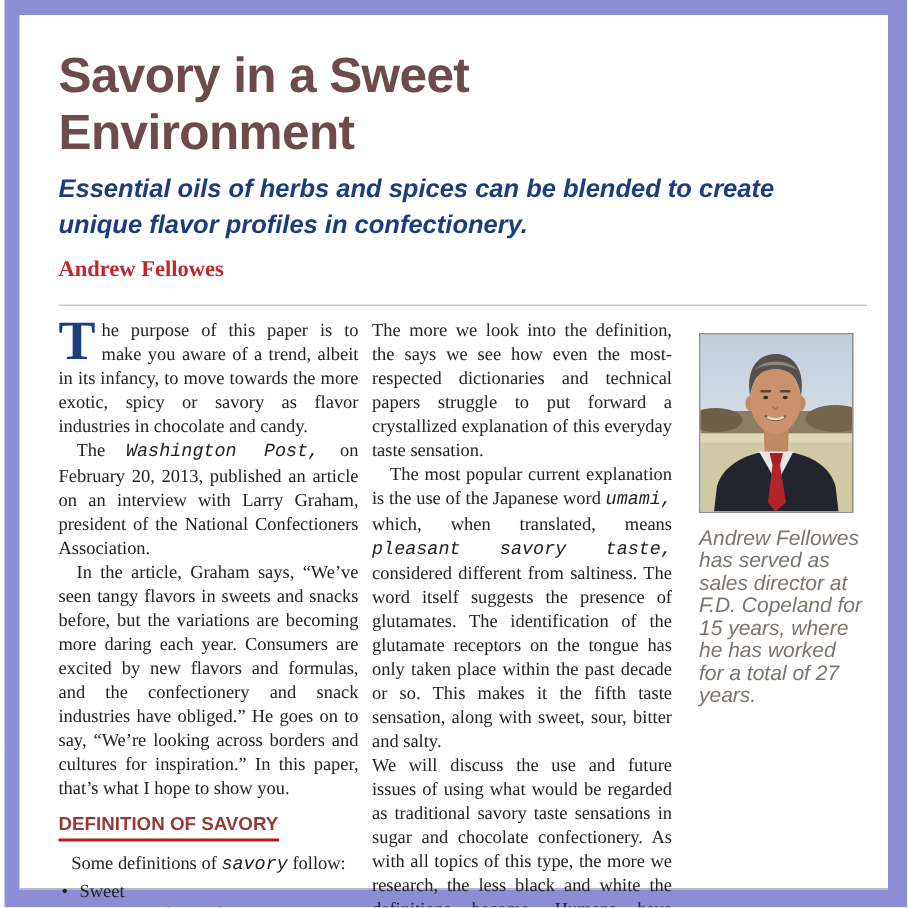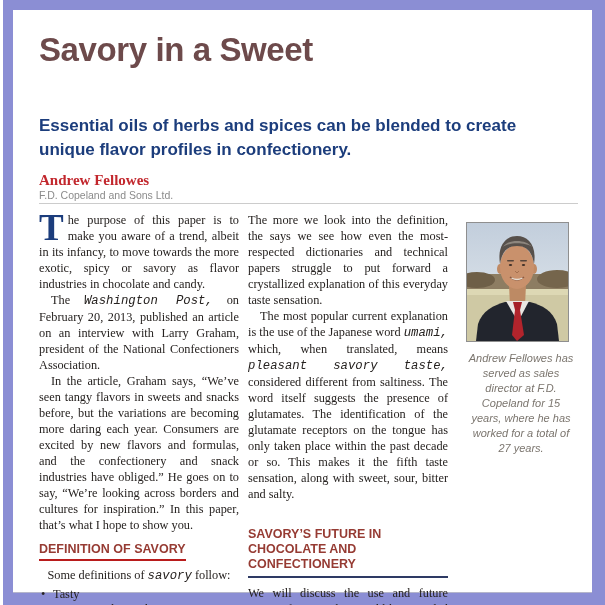--- a/index.html
+++ b/index.html
@@ -7,21 +7,21 @@
         font-family:"Liberation Serif", serif;}
   .frame{position:absolute;left:3px;top:0;right:0;bottom:0;z-index:1;
          border-style:solid;border-color:#8b8ed4;border-width:10px 13px 12px 10px;
          box-shadow: inset 0 -1px 0 rgba(43,46,106,0.35);}
   .content{position:absolute;left:0;top:0;width:605px;height:605px;z-index:2;}
 
   .title{position:absolute;left:39px;top:31px;width:480px;
          font-family:"Liberation Sans", sans-serif;font-weight:bold;
          font-size:33px;line-height:38px;letter-spacing:-0.4px;color:#6d4a4b;}
   .subtitle{position:absolute;left:39px;top:114px;width:500px;
-         font-family:"Liberation Sans", sans-serif;font-weight:bold;
+         font-family:"Liberation Sans", sans-serif;font-weight:bold;font-style:italic;
          font-size:17px;line-height:23.5px;color:#1c3d7c;}
   .author{position:absolute;left:39px;top:172px;
          font-family:"Liberation Serif", serif;font-weight:bold;
          font-size:15px;color:#c2272d;}
   .affil{position:absolute;left:39px;top:189px;
          font-family:"Liberation Sans", sans-serif;font-size:10.5px;color:#8b8b8b;}
   .rule{position:absolute;left:39px;top:203px;width:539px;height:1px;background:#cccccc;}
 
   .col{position:absolute;top:212px;width:200px;
        font-size:12.3px;line-height:16px;color:#262220;text-align:justify;}
@@ -43,61 +43,60 @@
   .list-intro{margin:0;text-align:center;}
   .blist{margin:3px 0 0 0;padding:0;list-style:none;text-align:left;}
   .blist li{position:relative;padding-left:14px;line-height:15.3px;}
   .blist li::before{content:"\2022";position:absolute;left:2px;top:0;color:#262220;}
 
   .photo{position:absolute;left:466px;top:222px;width:101px;height:118px;
          border:1px solid #8f8f8f;background:#dfe5ea;}
   .photo svg{display:block;width:101px;height:118px;}
   .caption{position:absolute;left:466px;top:351px;width:110px;
            font-family:"Liberation Sans", sans-serif;font-style:italic;
-           font-size:11px;line-height:15px;color:#7b756e;text-align:center;}
+           font-size:14px;line-height:15px;color:#7b756e;text-align:left;}
   i, em{font-style:italic;font-family:Liberation Mono, monospace;}
 </style>
 </head>
 <body>
 
 <div class="page">
   <div class="frame"></div>
 
   <div class="content">
 
     <div class="title">
       <span>Savory in a Sweet</span><br>
+      <span>Environment</span>
     </div>
 
     <div class="subtitle">Essential oils of herbs and spices can be blended to create unique flavor profiles in confectionery.</div>
 
     <div class="author">Andrew Fellowes</div>
-    <div class="affil">F.D. Copeland and Sons Ltd.</div>
     <div class="rule"></div>
 
     <div class="col col1">
       <p><span class="dropcap">T</span><span>he purpose of this paper is to make you aware of a trend, albeit in its infancy, to move towards the more exotic, spicy or savory as flavor industries in chocolate and candy.</span></p>
       <p class="indent"><span>The </span><i>Washington Post,</i><span> on February 20, 2013, published an article on an interview with Larry Graham, president of the National Confectioners Association.</span></p>
       <p class="indent">In the article, Graham says, “We’ve seen tangy flavors in sweets and snacks before, but the variations are becoming more daring each year. Consumers are excited by new flavors and formulas, and the confectionery and snack industries have obliged.” He goes on to say, “We’re looking across borders and cultures for inspiration.” In this paper, that’s what I hope to show you.</p>
 
       <div class="sec-head h1">DEFINITION OF SAVORY</div>
 
       <p class="list-intro"><span>Some definitions of </span><i>savory</i><span> follow:</span></p>
       <ul class="blist">
-        <li>Tasty</li>
+        <li>Sweet</li>
         <li>Having a salty quality</li>
 
       </ul>
     </div>
 
     <div class="col col2">
       <p>The more we look into the definition, the says we see how even the most-respected dictionaries and technical papers struggle to put forward a crystallized explanation of this everyday taste sensation.</p>
       <p class="indent"><span>The most popular current explanation is the use of the Japanese word </span><i>umami,</i><span> which, when translated, means </span><i>pleasant savory taste,</i><span> considered different from saltiness. The word itself suggests the presence of glutamates. The identification of the glutamate receptors on the tongue has only taken place within the past decade or so. This makes it the fifth taste sensation, along with sweet, sour, bitter and salty.</span></p>
 
-      <div class="sec-head h2">SAVORY’S FUTURE IN CHOCOLATE AND CONFECTIONERY</div>
 
       <p>We will discuss the use and future issues of using what would be regarded as traditional savory taste sensations in sugar and chocolate confectionery. As with all topics of this type, the more we research, the less black and white the definitions become. Humans have always loved dif-</p>
     </div>
 
     <div class="photo">
       <svg viewBox="0 0 101 118" preserveAspectRatio="none">
         <defs>
           <linearGradient id="sky" x1="0" y1="0" x2="0" y2="1">
             <stop offset="0" stop-color="#c2cedc"></stop>
             <stop offset="1" stop-color="#e6ebef"></stop>

